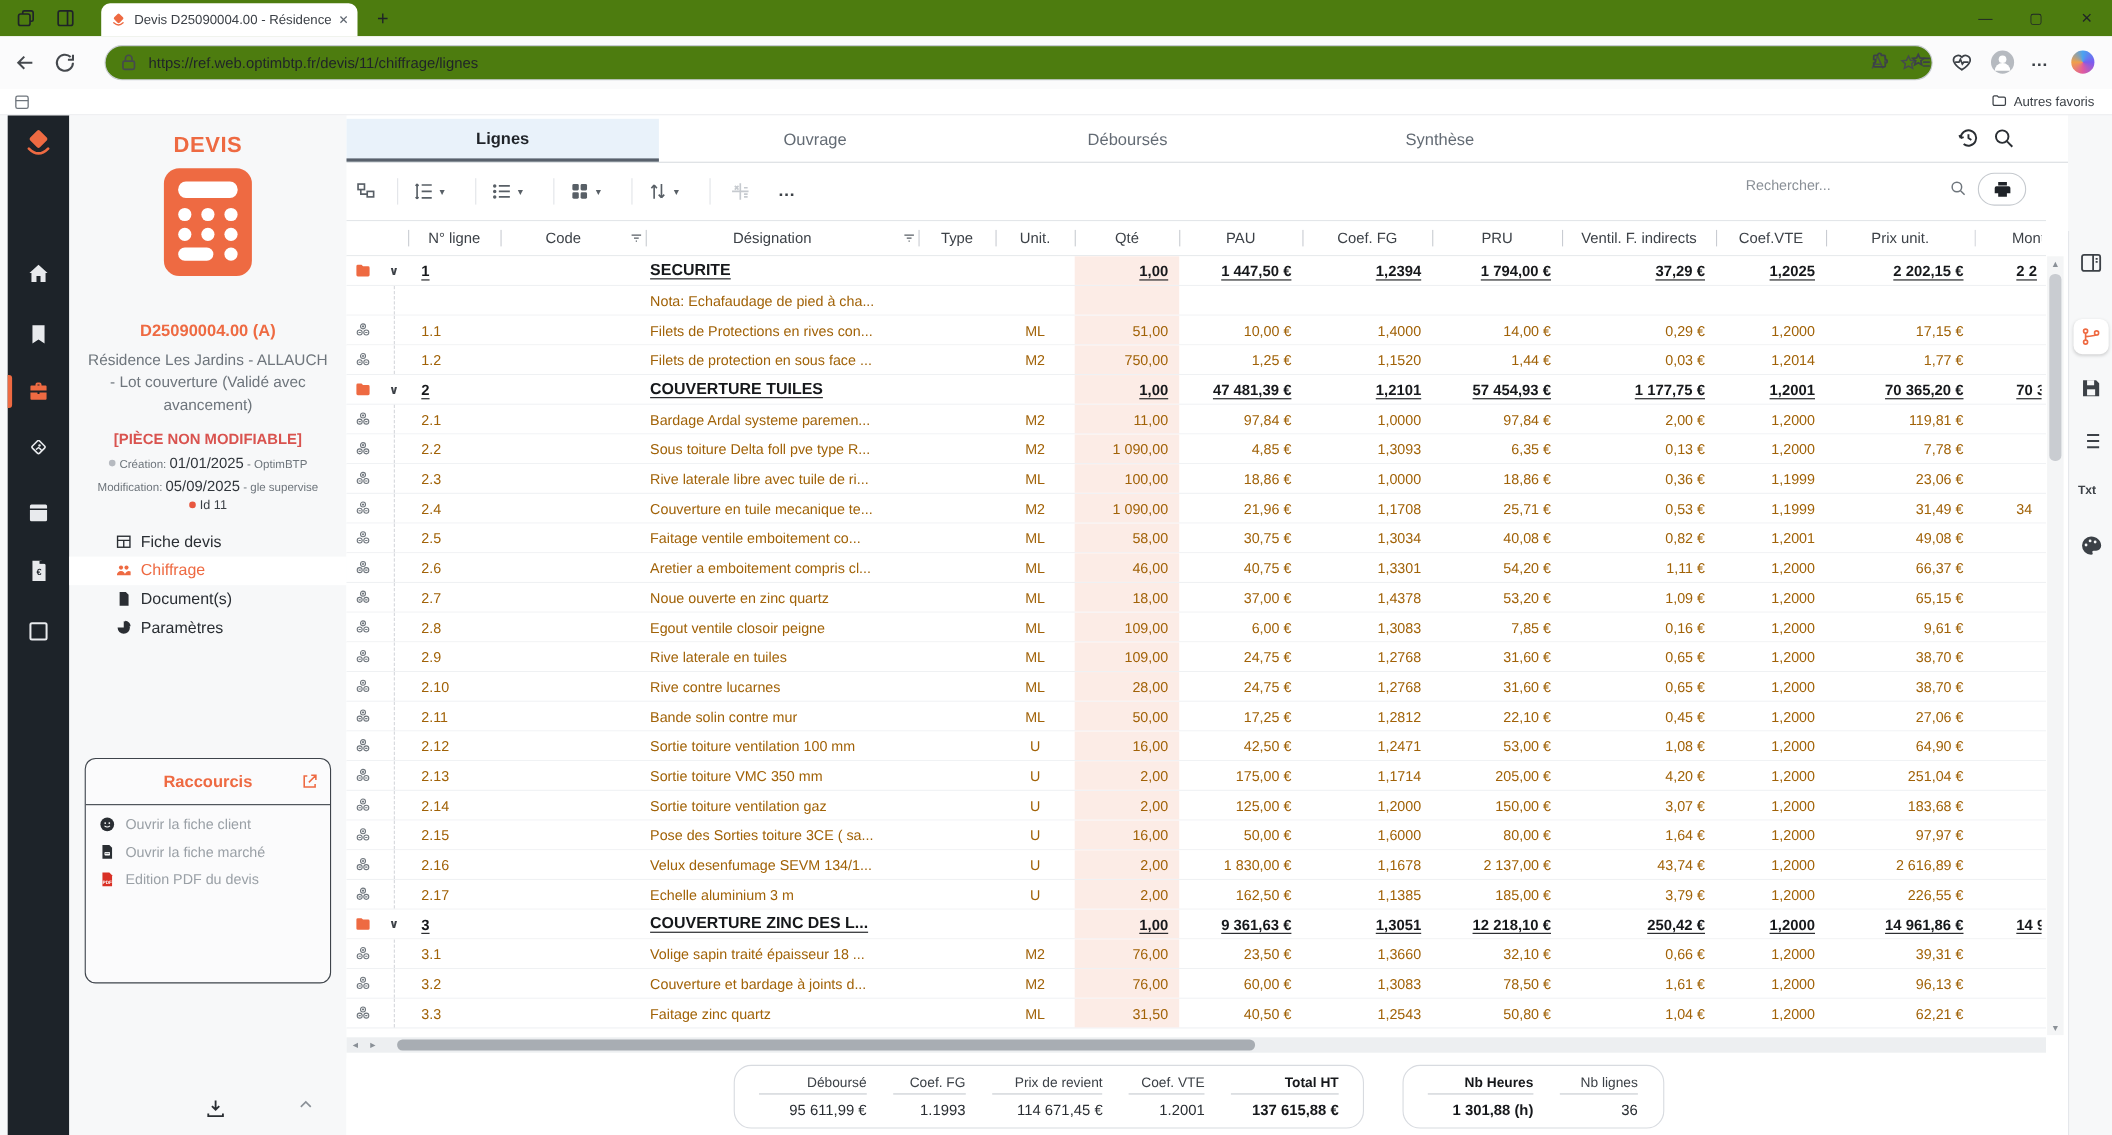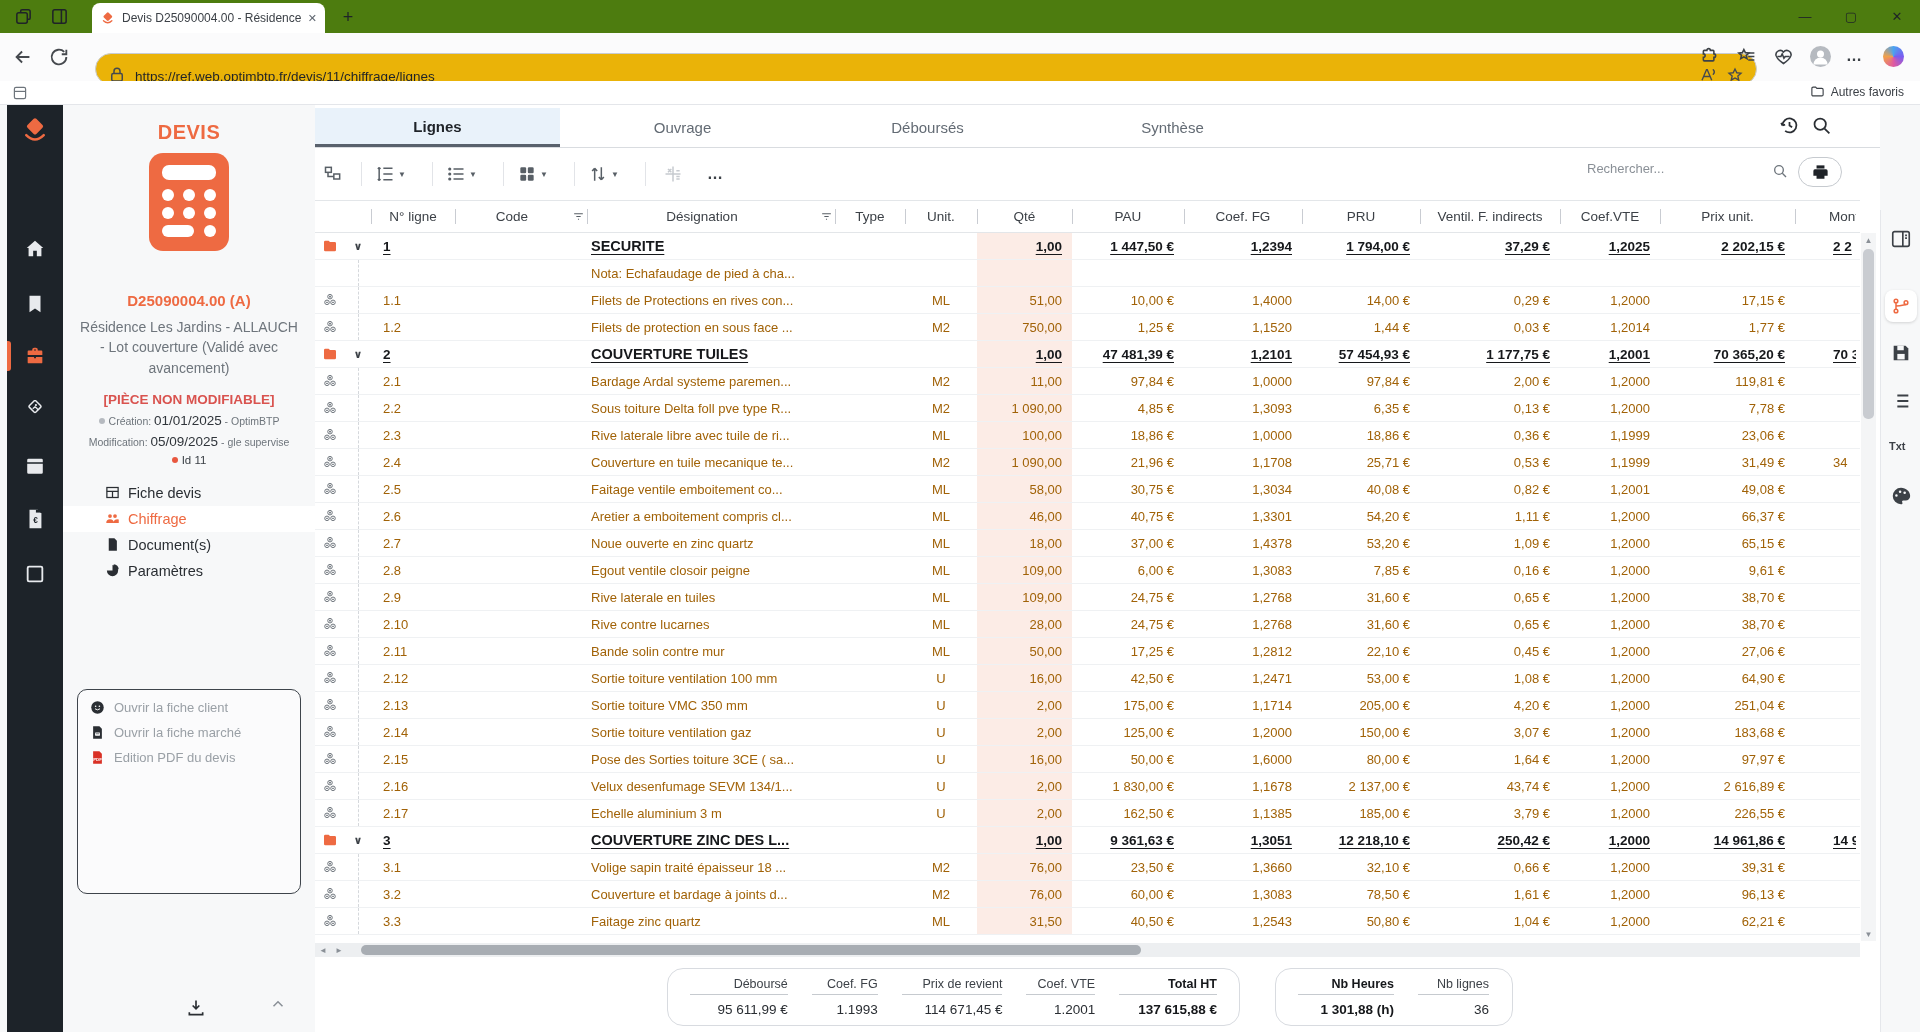--- a/index.html
+++ b/index.html
@@ -12,21 +12,21 @@
   #browser-tab { position:absolute; left:92px; top:3px; width:233px; height:30px; background:#fff;
     border-radius:8px 8px 0 0; display:flex; align-items:center; padding:0 8px; gap:7px; }
   #browser-tab .t-title { font-size:12px; color:#3c4147; white-space:nowrap; overflow:hidden; flex:1; }
   .winbtn { position:absolute; top:0; width:46px; height:33px; display:flex; align-items:center; justify-content:center;
     font-size:13px; color:#1f2328; }
   #newtab-btn { position:absolute; left:338px; top:7px; font-size:18px; color:#1f2328; width:20px; text-align:center; }
 
   #urlrow { position:absolute; left:0; top:33px; width:1920px; height:48px; background:#fbfbfc; }
   #urlrow .nav { position:absolute; top:13px; width:22px; height:22px; color:#45494e; }
   #url-pill { position:absolute; left:95px; top:8px; width:1662px; height:32px; border:1px solid #c8ccd2;
-    border-radius:16px; background:#eab308; display:flex; align-items:flex-end; padding:0 12px; gap:9px;margin-top:12px; }
+    border-radius:16px; background:#4d7c0f; display:flex; align-items:center; padding:0 12px; gap:9px; }
   #url-pill .url { font-size:13.5px; color:#1f2328; flex:1; }
   .pill-ic { width:18px; height:18px; color:#45494e; flex:0 0 auto; }
   .chr-ic { position:absolute; top:13px; width:21px; height:21px; color:#3c4147; }
 
   #favbar { position:absolute; left:0; top:81px; width:1920px; height:24px; background:#fff; border-bottom:1px solid #e4e6ea; }
   #autres-favoris { position:absolute; right:16px; top:3px; font-size:12px; color:#3c4147; display:flex; gap:6px; align-items:center; }
 
   
   #app { position:absolute; left:0; top:105px; width:1920px; height:927px; background:#f7f8f9; }
 
@@ -56,21 +56,21 @@
   #shortcuts header .tt { color:#ee6a42; font-weight:700; font-size:15px; }
   #shortcuts header .ext { position:absolute; right:10px; top:12px; width:17px; height:17px; color:#ee6a42; }
   .sc-item { display:flex; align-items:center; gap:9px; margin:10px 0 0 12px; font-size:13px; color:#9aa0a6; }
   .sc-ic { width:15px; height:15px; flex:0 0 auto; }
   #panel-dl { position:absolute; left:123px; top:893px; width:20px; height:20px; color:#2a2e33; }
   #panel-collapse { position:absolute; left:206px; top:890px; width:18px; height:18px; color:#8a9097; }
 
   
   #main { position:absolute; left:315px; top:0; width:1565px; height:927px; background:#fff; }
   #tabbar { position:absolute; left:0; top:3px; width:1565px; height:40px; border-bottom:1px solid #d9dce0; display:flex; }
-  .tab { width:245px; display:flex; align-items:center; justify-content:center; font-size:15px; color:#636b74; }
+  .tab { width:284px; display:flex; align-items:center; justify-content:center; font-size:15px; color:#636b74; }
   .tab.active { background:#e9f2fa; color:#1f2328; font-weight:700; border-bottom:3px solid #59616c; }
   #hist-ic { position:absolute; right:80px; top:10px; width:21px; height:21px; color:#2a2e33; }
   #search-ic { position:absolute; right:48px; top:10px; width:21px; height:21px; color:#2a2e33; }
 
   #tools { position:absolute; left:0; top:45px; width:1565px; height:48px; }
   .tool { position:absolute; top:13px; height:22px; color:#585f66; display:flex; align-items:center; gap:3px; }
   .tool svg { width:20px; height:20px; }
   .tool .caret { font-size:8px; color:#585f66; }
   .tsep { position:absolute; top:12px; width:1px; height:24px; background:#e2e4e8; }
   #rechercher { position:absolute; right:120px; top:10px; width:175px; border:0; outline:0; font-size:13px; color:#0c4a6e;
@@ -342,20 +342,28 @@
       <div class="menu-item">
         <svg class="mi-ic" viewBox="0 0 24 24" fill="#2a2e33">
             <path d="M12 3a9 9 0 1 1-9 9h9z"></path>
             <path d="M14 2a9 9 0 0 1 8 8h-8z"></path>
           </svg>
         <span>Paramètres</span>
       </div>
     </div>
 
     <div id="shortcuts">
+      <header>
+        <span class="tt">Raccourcis</span>
+        <span class="ext">
+          <svg viewBox="0 0 24 24" fill="none" stroke="currentColor" stroke-width="2">
+              <path d="M9 5H5v14h14v-4M14 4h6v6M20 4 11 13"></path>
+            </svg>
+        </span>
+      </header>
       <div class="sc-item">
         <svg class="sc-ic" viewBox="0 0 24 24">
             <circle cx="12" cy="12" r="10" fill="#2a2e33"></circle>
             <circle cx="9" cy="10" r="1.3" fill="#fff"></circle>
             <circle cx="15" cy="10" r="1.3" fill="#fff"></circle>
             <path d="M8 14q4 3.5 8 0" stroke="#fff" stroke-width="1.5" fill="none"></path>
           </svg>
         <span>Ouvrir la fiche client</span>
       </div>
       <div class="sc-item">

